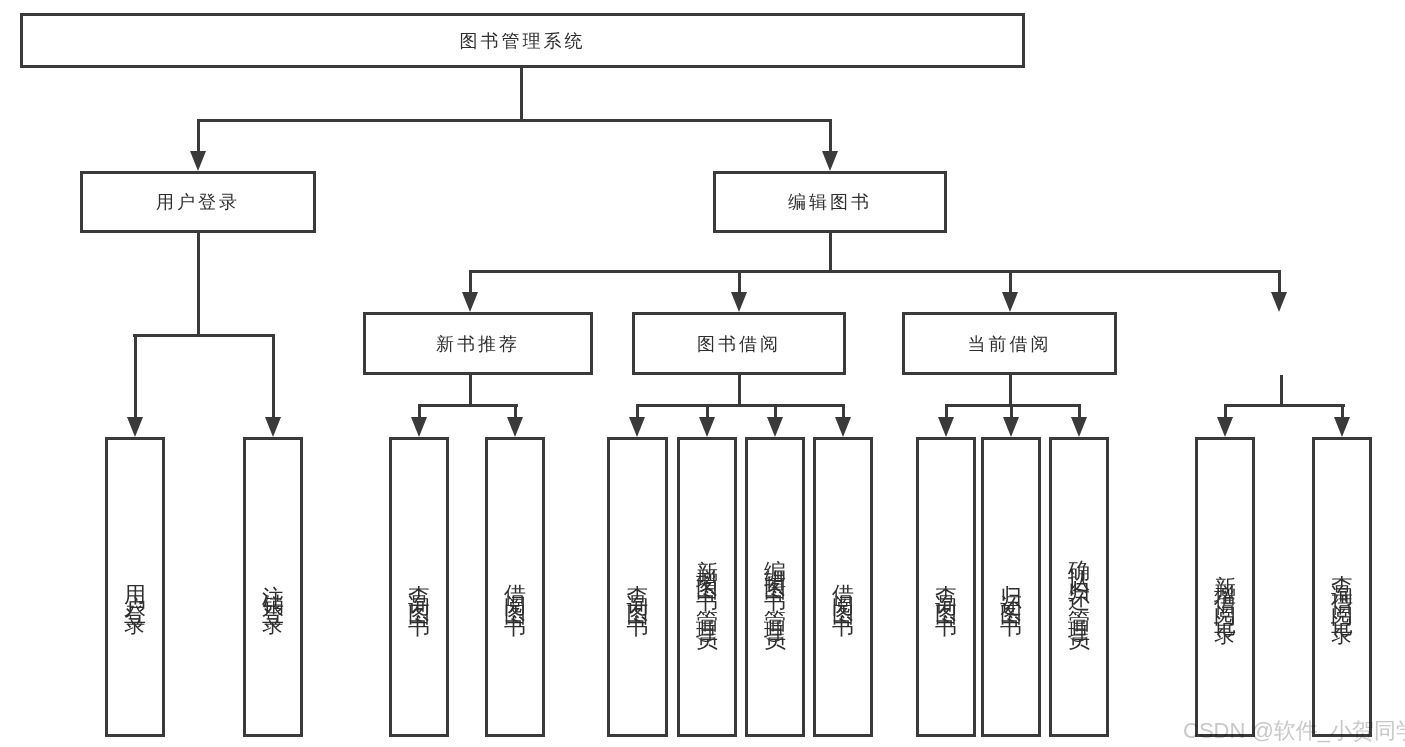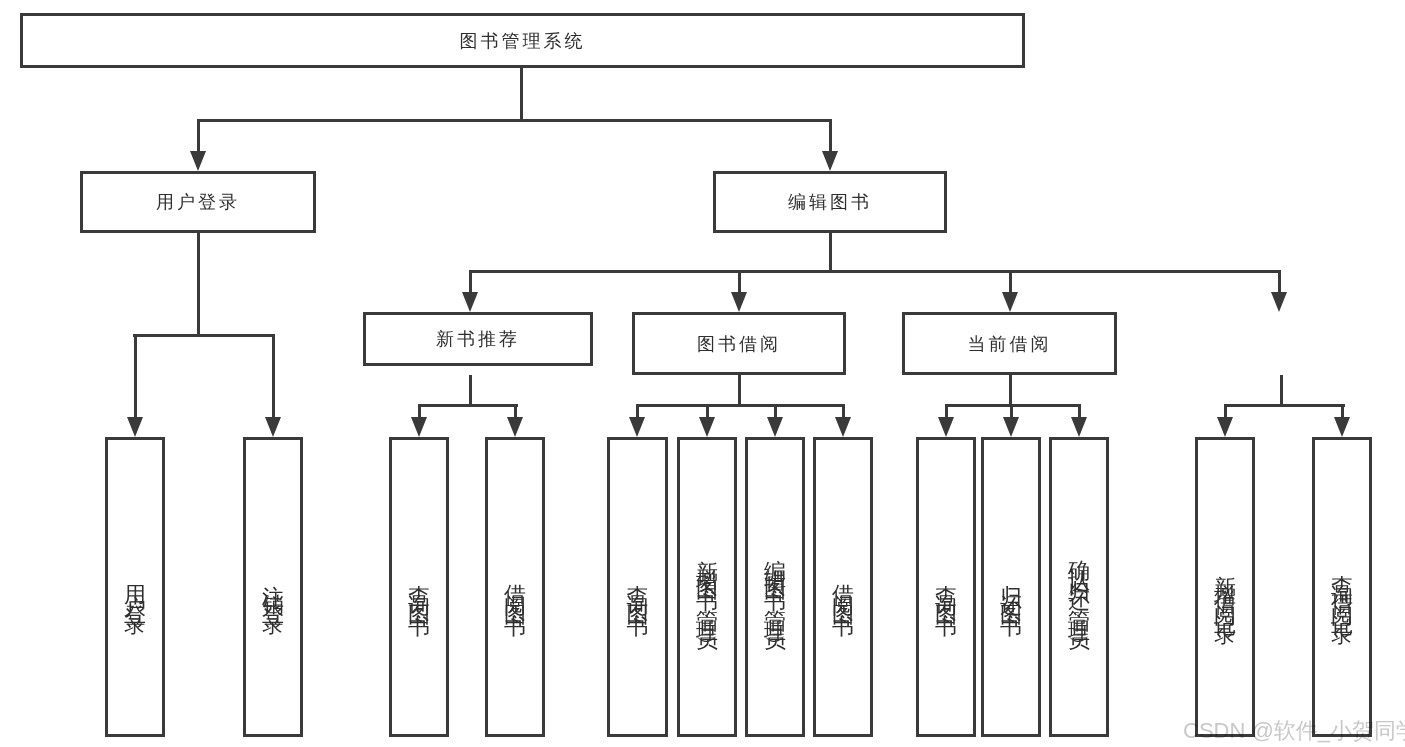--- a/index.html
+++ b/index.html
@@ -108,21 +108,21 @@
     <span>图书管理系统</span>
   </div>
 
   <div class="hbox" style="left:80px;top:171px;width:236px;height:62px">
     <span>用户登录</span>
   </div>
   <div class="hbox" style="left:713px;top:171px;width:234px;height:62px">
     <span>编辑图书</span>
   </div>
 
-  <div class="hbox" style="left:363px;top:312px;width:230px;height:54px">
+  <div class="hbox" style="left:363px;top:312px;width:230px;height:63px">
     <span>新书推荐</span>
   </div>
   <div class="hbox" style="left:902px;top:312px;width:215px;height:63px">
     <span>当前借阅</span>
   </div>
   <div class="hbox" style="left:632px;top:312px;width:214px;height:63px">
     <span>图书借阅</span>
   </div>
 
   <div class="vbox" style="left:105px;width:60px">

